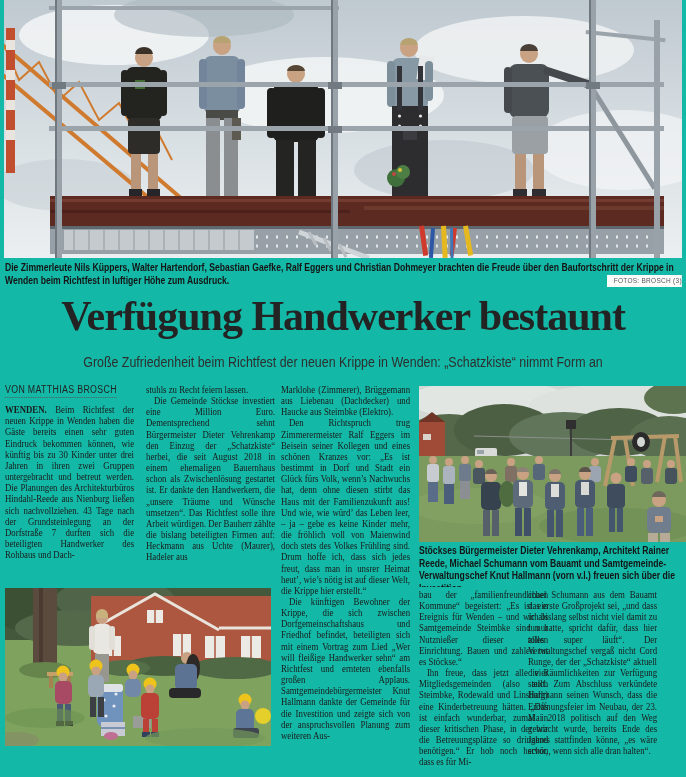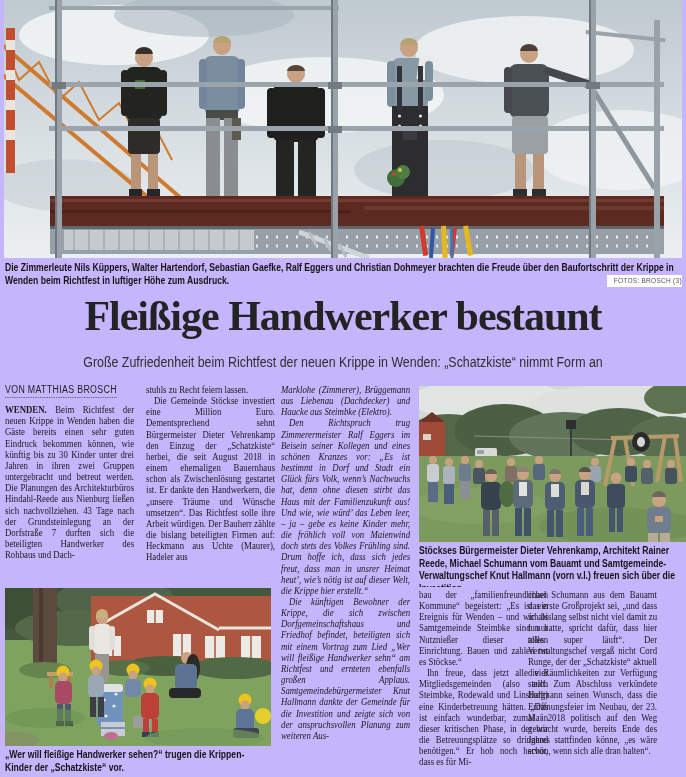--- a/index.html
+++ b/index.html
@@ -1,16 +1,16 @@
 <!DOCTYPE html>
 <html lang="de"><head>
 <meta charset="utf-8">
 <style>
   html,body{margin:0;padding:0;background:#fff;}
-  .sheet{position:relative;width:686px;height:777px;background:#c4b5fd;overflow:hidden;
+  .sheet{position:relative;width:686px;height:777px;background:#14b8a6;overflow:hidden;
          font-family:"Liberation Serif",serif;color:#1a1a1a;}
   .abs{position:absolute;}
   .photo{display:block;}
   .photo svg{display:block;width:100%;height:100%;}
 
   
   .caption{font-family:"Liberation Sans",sans-serif;font-weight:700;font-size:10px;
            line-height:12.6px;color:#141414;text-align:left;
            transform:scaleX(0.86);transform-origin:0 0;}
   .cap-top-wrap{left:5px;top:262px;width:677px;height:30px;}
@@ -35,21 +35,21 @@
   .coltext{width:147px;transform:scaleX(0.878);transform-origin:0 0;
            font-size:10px;line-height:11.15px;}
   .col p{margin:0;text-align:justify;}
   .col p.indent{text-indent:9px;}
   .lead{font-weight:700;}
   .byline{font-family:"Liberation Sans",sans-serif;font-size:10px;letter-spacing:.4px;
           color:#222;display:inline-block;border-bottom:1px dotted #555;
           padding-bottom:2px;margin-bottom:6px;}
   .col1{left:5px;top:384px;width:129px;height:203px;}
   .col2{left:146px;top:384px;width:129px;height:203px;}
-  .col3{left:281px;top:384px;width:129px;height:392px;font-style:italic;}
+  .col3{left:281px;top:384px;width:129px;height:392px;}
   .col4{left:419px;top:589px;width:129px;height:188px;}
   .col5{left:528px;top:589px;width:129px;height:188px;}
 
   .top-photo{left:4px;top:0;width:678px;height:258px;}
   .right-photo{left:419px;top:386px;width:267px;height:156px;}
   .bottom-photo{left:5px;top:588px;width:266px;height:158px;}
 </style>
 </head>
 <body>
 
@@ -201,21 +201,21 @@
     </svg>
   </div>
 
   <div class="abs cap-top-wrap">
     <div class="caption">
       <span>Die Zimmerleute Nils Küppers, Walter Hartendorf, Sebastian Gaefke, Ralf Eggers und Christian Dohmeyer brachten die Freude über den Baufortschritt der Krippe in Wenden beim Richtfest in luftiger Höhe zum Ausdruck.</span>
       <span class="credit">FOTOS: BROSCH (3)</span>
     </div>
   </div>
 
-  <div class="abs headline">Fleißige Handwerker bestaunt</div>
+  <div class="abs headline">Verfügung Handwerker bestaunt</div>
   <div class="abs subheadline">Große Zufriedenheit beim Richtfest der neuen Krippe in Wenden: „Schatzkiste“ nimmt Form an</div>
 
   <div class="abs col col1">
     <div class="coltext">
       <span class="byline">VON MATTHIAS BROSCH</span>
       <p><span class="lead">WENDEN.</span> <span>Beim Richtfest der neuen Krippe in Wenden haben die Gäste bereits einen sehr guten Eindruck bekommen können, wie künftig bis zu 30 Kinder unter drei Jahren in ihren zwei Gruppen untergebracht und betreut werden. Die Planungen des Architekturbüros Hindahl-Reede aus Nienburg ließen sich nachvollziehen. 43 Tage nach der Grundsteinlegung an der Dorfstraße 7 durften sich die beteiligten Handwerker des Rohbaus und Dach-</span></p>
     </div>
   </div>
 
   <div class="abs col col2">
@@ -449,17 +449,14 @@
         <circle cx="258" cy="128" r="8" fill="#e5cf2a"></circle>
         <rect x="228" y="140" width="26" height="10" rx="3" fill="#3e4450"></rect>
       </g>
 
       <ellipse cx="40" cy="130" rx="40" ry="10" fill="#6d9150" opacity="0.6"></ellipse>
       <ellipse cx="200" cy="150" rx="60" ry="10" fill="#74985a" opacity="0.7"></ellipse>
       <ellipse cx="10" cy="152" rx="24" ry="8" fill="#8a8468" opacity="0.5"></ellipse>
     </svg>
   </div>
 
-  <div class="abs cap-bottom-wrap">
-    <div class="caption">„Wer will fleißige Handwerker sehen?“ trugen die Krippen-Kinder der „Schatzkiste“ vor.</div>
-  </div>
 
 </div>
 
 </body></html>

